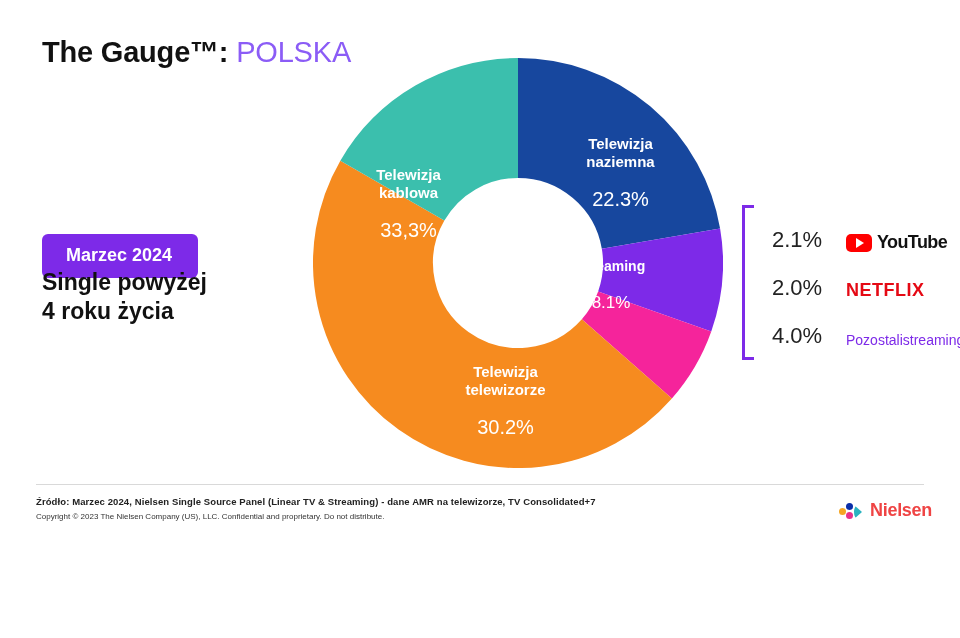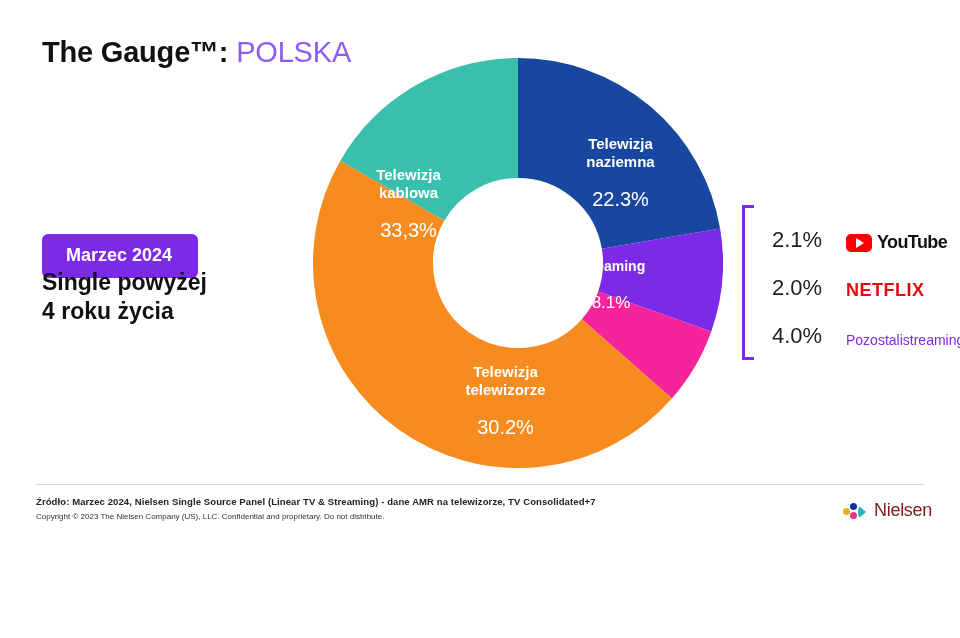--- a/index.html
+++ b/index.html
@@ -213,22 +213,22 @@
     display: block;
   }
   .nm1 { left: 0;  top: 5px;  background: #f5a623; }
   .nm2 { left: 7px; top: 0px;  background: #0a2ea8; }
   .nm3 { left: 7px; top: 9px;  background: #e8318a; }
   .nm4 { left: 15px; top: 2px; background: #1fb5b0; width: 0 !important; height: 0 !important;
          border-top: 7px solid transparent; border-bottom: 7px solid transparent;
          border-left: 8px solid #2bb3c0; border-radius: 0; background: none; }
   .nielsen-word {
     font-size: 18px;
-    font-weight: normal;
-    color: #7f1d1d;
+    font-weight: bold;
+    color: #ef4444;
     letter-spacing: -0.3px;
   }
 </style>
 </head>
 <body>
 
 <div id="page">
 
   <div id="title-block">
     <span id="title-main">The Gauge™:</span>

